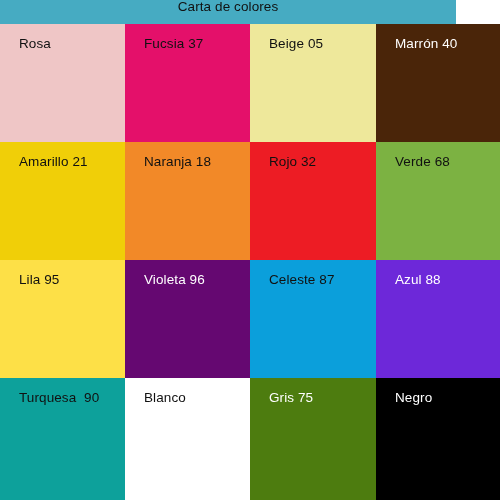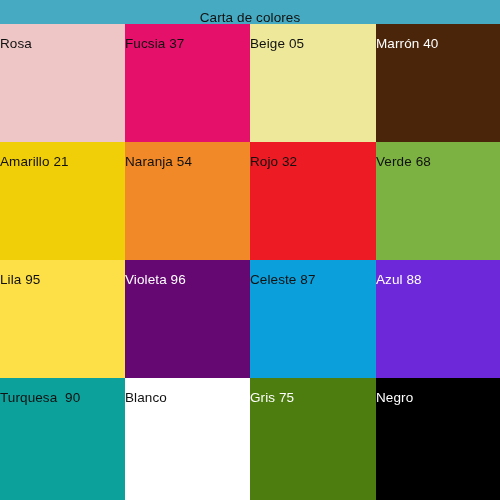--- a/index.html
+++ b/index.html
@@ -15,24 +15,24 @@
   }
   #chart-root {
     position: relative;
     width: 500px;
     height: 500px;
   }
   #header-bar {
     position: absolute;
     left: 0;
     top: 0;
-    width: 500px;
+    width: 456px;
     height: 24px;
     display: flex;
-    align-items: flex-end;
+    align-items: flex-start;
     justify-content: center;
   }
   #header-title {
     font-size: 13.5px;
     color: #111111;
     letter-spacing: 0.1px;
     line-height: 1;
     white-space: pre;
   }
   #swatch-grid {
@@ -44,21 +44,21 @@
     display: grid;
     grid-template-columns: 125px 125px 126px 124px;
     grid-template-rows: 118px 118px 118px 122px;
   }
   .swatch {
     position: relative;
     overflow: hidden;
   }
   .swatch-label {
     position: absolute;
-    left: 0;
+    left: 19px;
     top: 13px;
     font-size: 13.5px;
     line-height: 1;
     white-space: pre;
     letter-spacing: 0.1px;
   }
 </style>
 </head>
 <body style="background: rgb(255, 255, 255);">
 
@@ -78,21 +78,21 @@
       <div class="swatch" style="background: rgb(238, 232, 155);">
         <span class="swatch-label" style="color: rgb(17, 17, 17);">Beige 05</span>
       </div>
       <div class="swatch" style="background: rgb(74, 37, 9);">
         <span class="swatch-label" style="color: rgb(255, 255, 255);">Marrón 40</span>
       </div>
       <div class="swatch" style="background: rgb(240, 207, 8);">
         <span class="swatch-label" style="color: rgb(17, 17, 17);">Amarillo 21</span>
       </div>
       <div class="swatch" style="background: rgb(242, 137, 40);">
-        <span class="swatch-label" style="color: rgb(17, 17, 17);">Naranja 54</span>
+        <span class="swatch-label" style="color: rgb(17, 17, 17);">Naranja 18</span>
       </div>
       <div class="swatch" style="background: rgb(237, 28, 36);">
         <span class="swatch-label" style="color: rgb(17, 17, 17);">Rojo 32</span>
       </div>
       <div class="swatch" style="background: rgb(124, 178, 66);">
         <span class="swatch-label" style="color: rgb(17, 17, 17);">Verde 68</span>
       </div>
       <div class="swatch" style="background: #fde047;">
         <span class="swatch-label" style="color: rgb(17, 17, 17);">Lila 95</span>
       </div>

